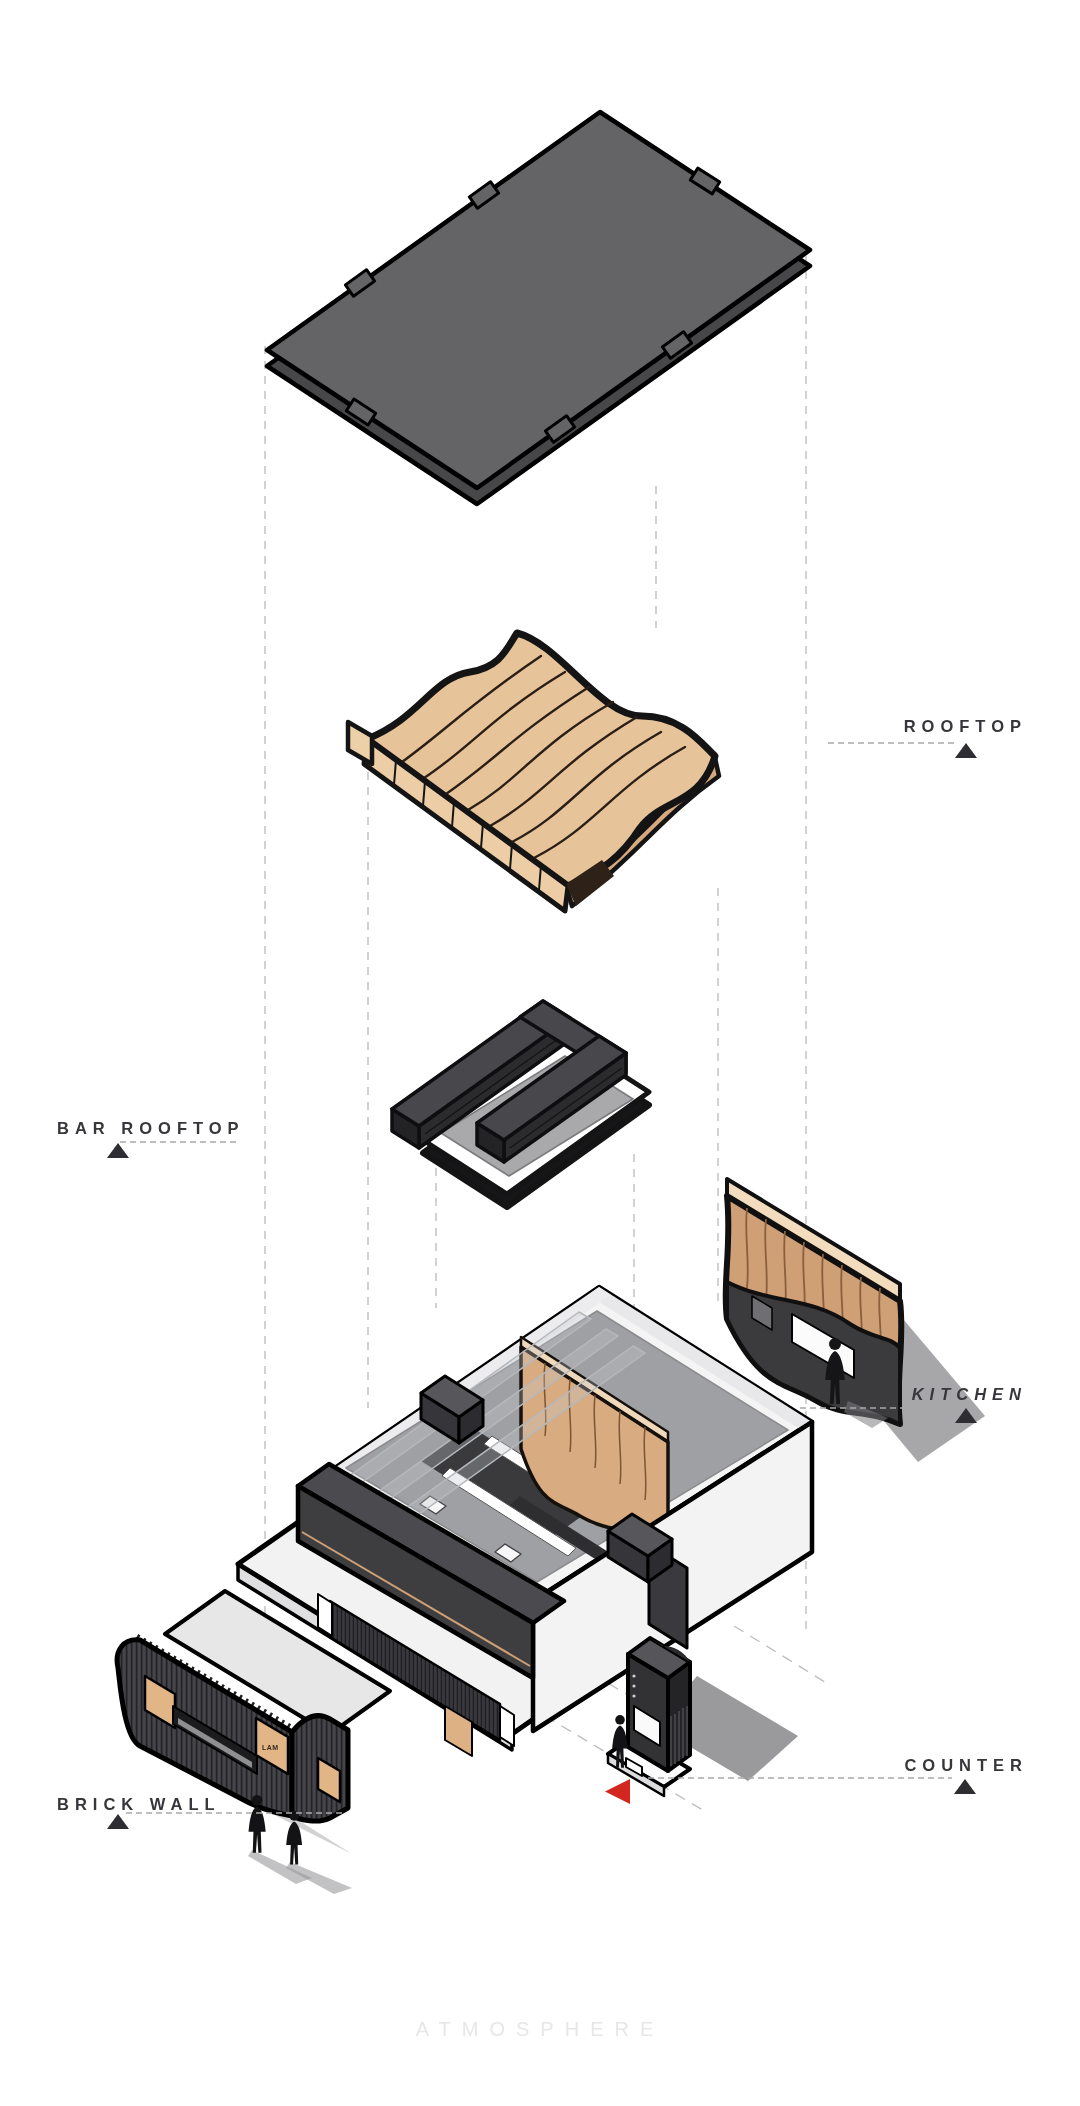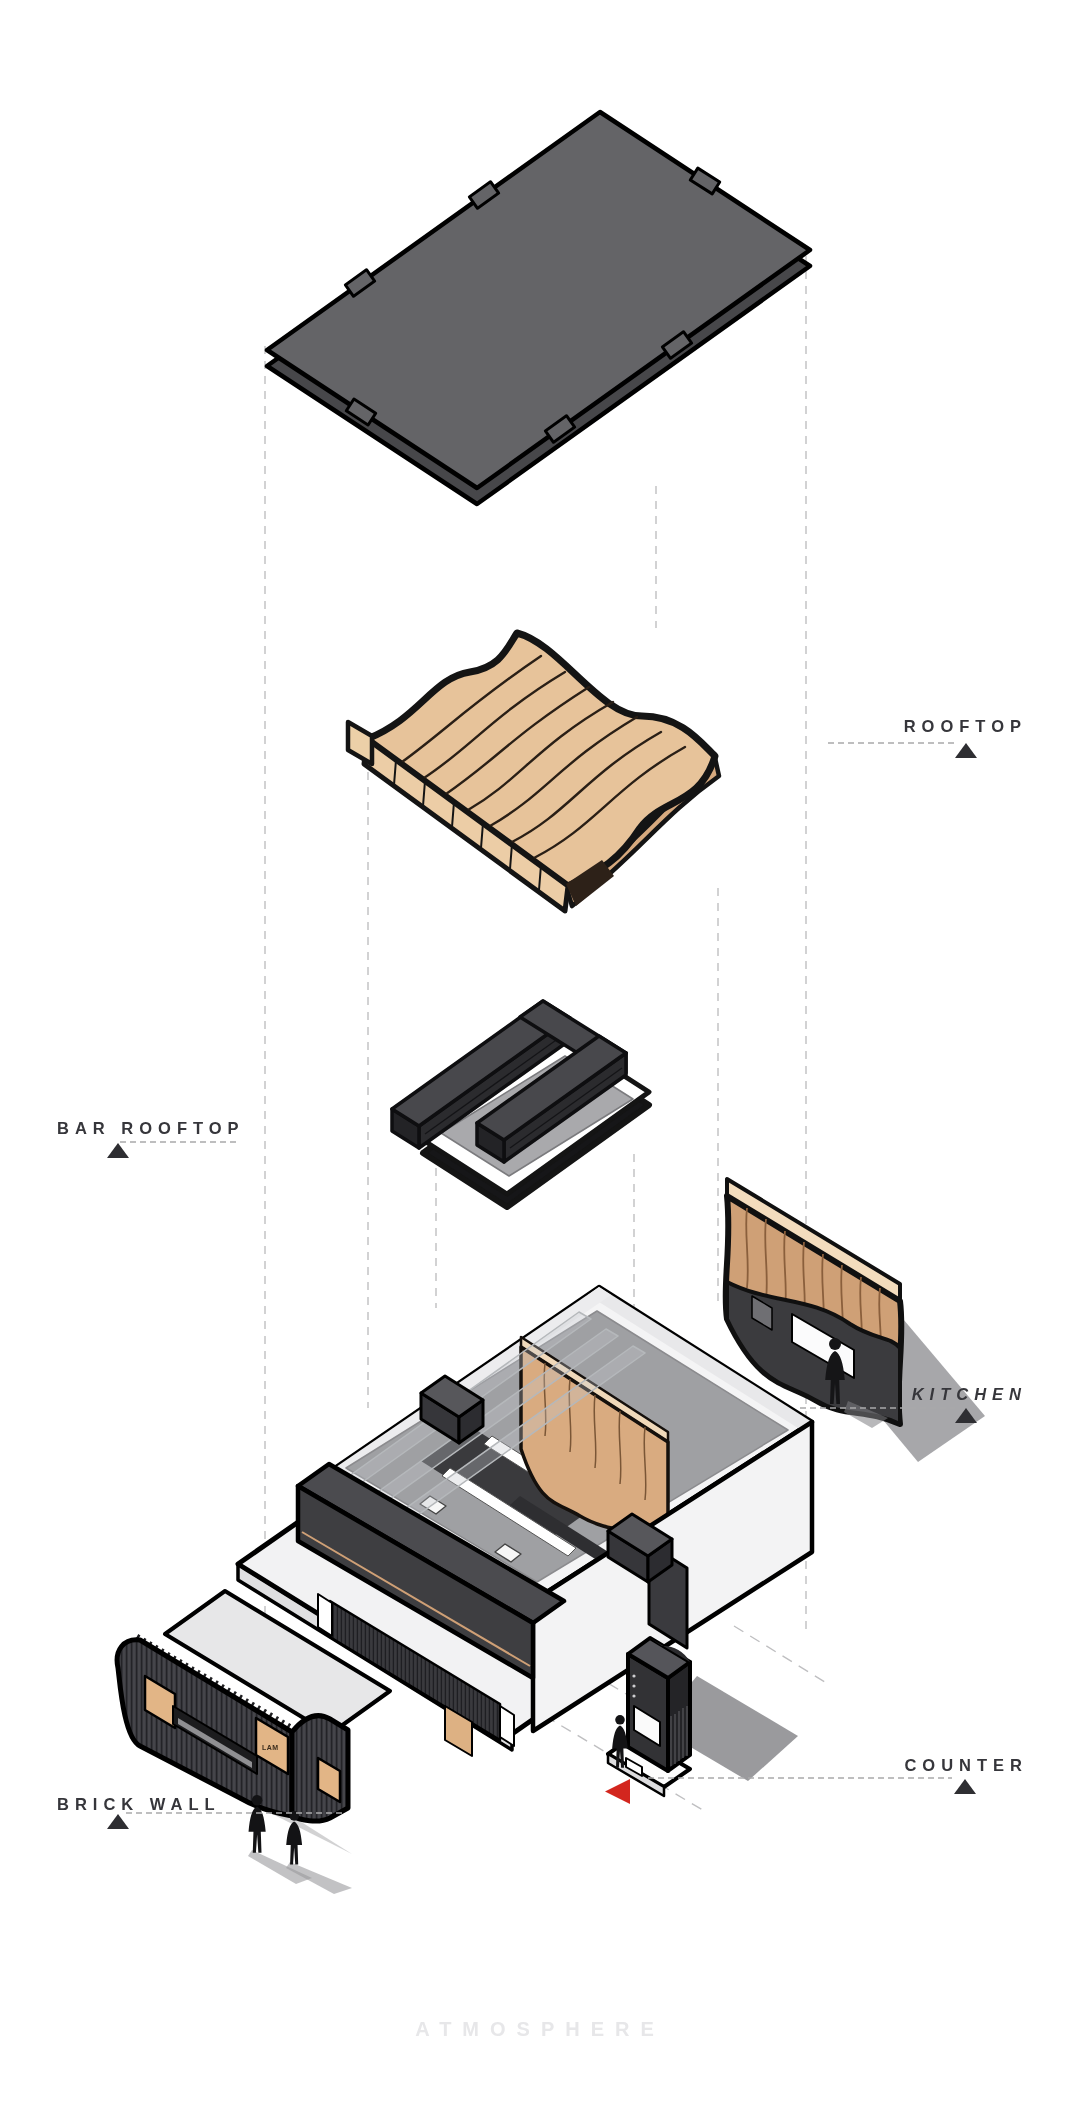--- a/index.html
+++ b/index.html
@@ -9,21 +9,21 @@
     font-family:"Liberation Sans",sans-serif;
   }
   .stage svg{position:absolute;left:0;top:0;}
   .callout{
     position:absolute;font-weight:700;font-size:16.5px;line-height:1;
     letter-spacing:6px;color:#36363b;white-space:nowrap;
   }
   .callout.right{text-align:right;}
   .watermark{
     position:absolute;top:2002px;left:50%;transform:translateX(-50%);
-    font-weight:700;font-size:20px;letter-spacing:11px;color:#e7e7e9;
+    font-weight:400;font-size:20px;letter-spacing:11px;color:#e7e7e9;
     white-space:nowrap;
   }
 </style>
 </head>
 <body>
 
 <div class="stage">
 
 <svg width="1080" height="2106" viewBox="0 0 1080 2106">
   <defs>

